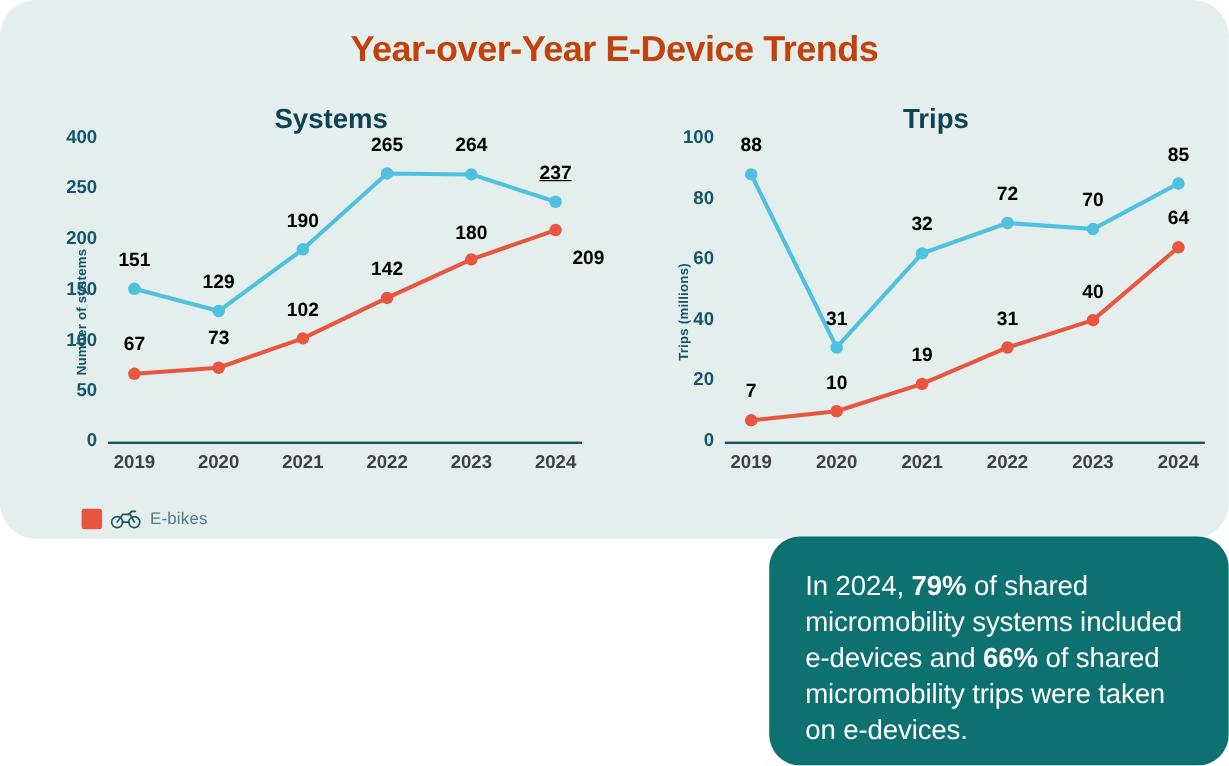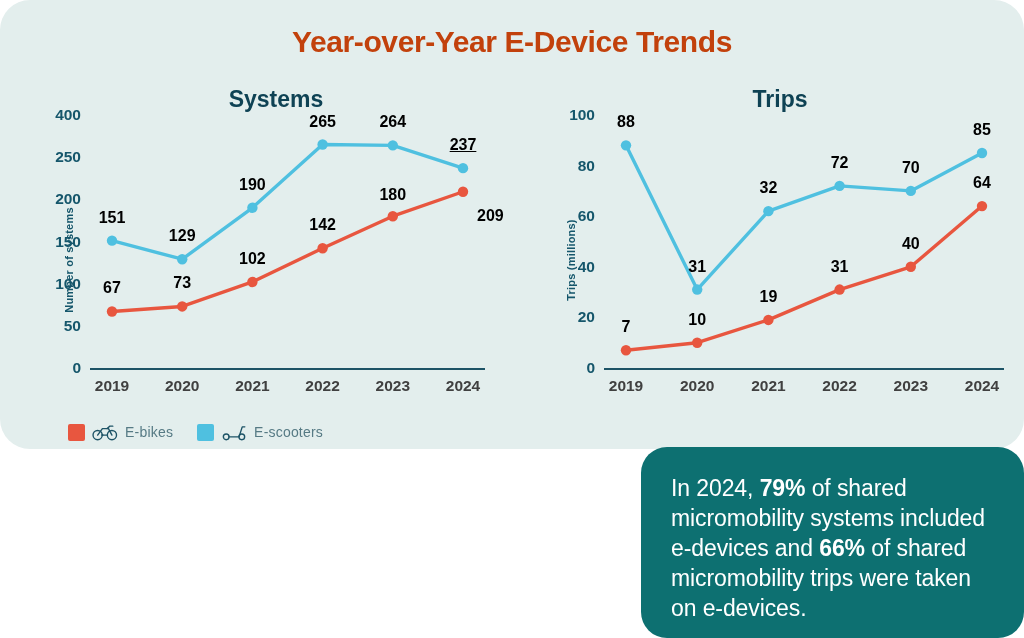--- a/index.html
+++ b/index.html
@@ -290,28 +290,17 @@
       <svg width="26" height="17" viewBox="0 0 30 19">
         <circle cx="6.5" cy="12.5" r="5.3" fill="none" stroke="#1d5366" stroke-width="1.6"></circle>
         <circle cx="23" cy="12.5" r="5.3" fill="none" stroke="#1d5366" stroke-width="1.6"></circle>
         <path d="M6.5 12.5 L12 5 L19 5 L23 12.5 M12 12.5 L17.5 12.5" fill="none" stroke="#1d5366" stroke-width="1.6" stroke-linecap="round" stroke-linejoin="round"></path>
         <path d="M17.5 5 L20.5 2.2 L24 2.2" fill="none" stroke="#1d5366" stroke-width="1.6" stroke-linecap="round"></path>
         <circle cx="12" cy="12.5" r="1.3" fill="#1d5366"></circle>
       </svg>
     </span>
     <span class="legend-label">E-bikes</span>
   </div>
-  <div class="legend-item">
-    <span class="swatch" style="background: rgb(79, 192, 224);"></span>
-    <span>
-      <svg width="26" height="17" viewBox="0 0 30 19">
-        <circle cx="6" cy="14.5" r="3.3" fill="none" stroke="#1d5366" stroke-width="1.6"></circle>
-        <circle cx="24" cy="14.5" r="3.3" fill="none" stroke="#1d5366" stroke-width="1.6"></circle>
-        <path d="M9 14.5 L20.5 14.5 M21 14 L24.5 3 L27.5 3" fill="none" stroke="#1d5366" stroke-width="1.6" stroke-linecap="round" stroke-linejoin="round"></path>
-      </svg>
-    </span>
-    <span class="legend-label">E-scooters</span>
-  </div>
 </div>
 
 <div id="callout">
   <div id="callout-text"><span>In 2024, </span><b>79%</b><span> of shared micromobility systems included e-devices and </span><b>66%</b><span> of shared micromobility trips were taken on e-devices.</span></div>
 </div>
 
 </body></html>

